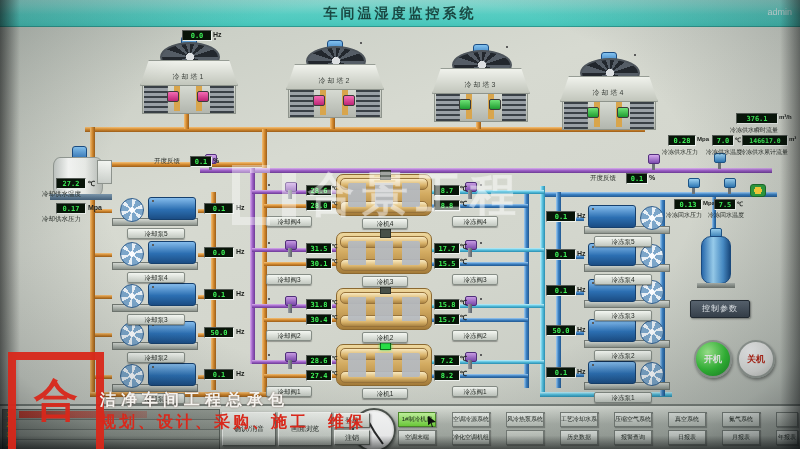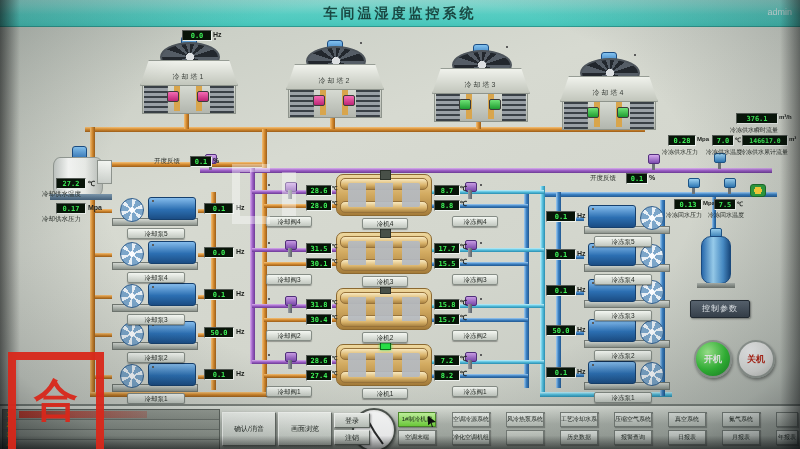--- a/index.html
+++ b/index.html
@@ -698,18 +698,21 @@
         <em></em>
       </div>
     <div class="nav" style="left:776px;top:24px;width:20px">年报表</div>
 
     <div class="cursor" style="left:428px;top:10px"></div>
   </div>
 
   <div class="wm-center">
     <span class="wm-logo1"></span>
     <span class="wm-logo2"></span>
+    <span class="wm-text">合景工程</span>
   </div>
   <div class="fx"></div>
   <div class="brand">
     <div class="brand-logo">合</div>
+    <div class="brand2">洁净车间工程总承包</div>
+    <div class="brand3">规划、设计、采购、施工　维保</div>
   </div>
 </div>
 
 </body></html>

